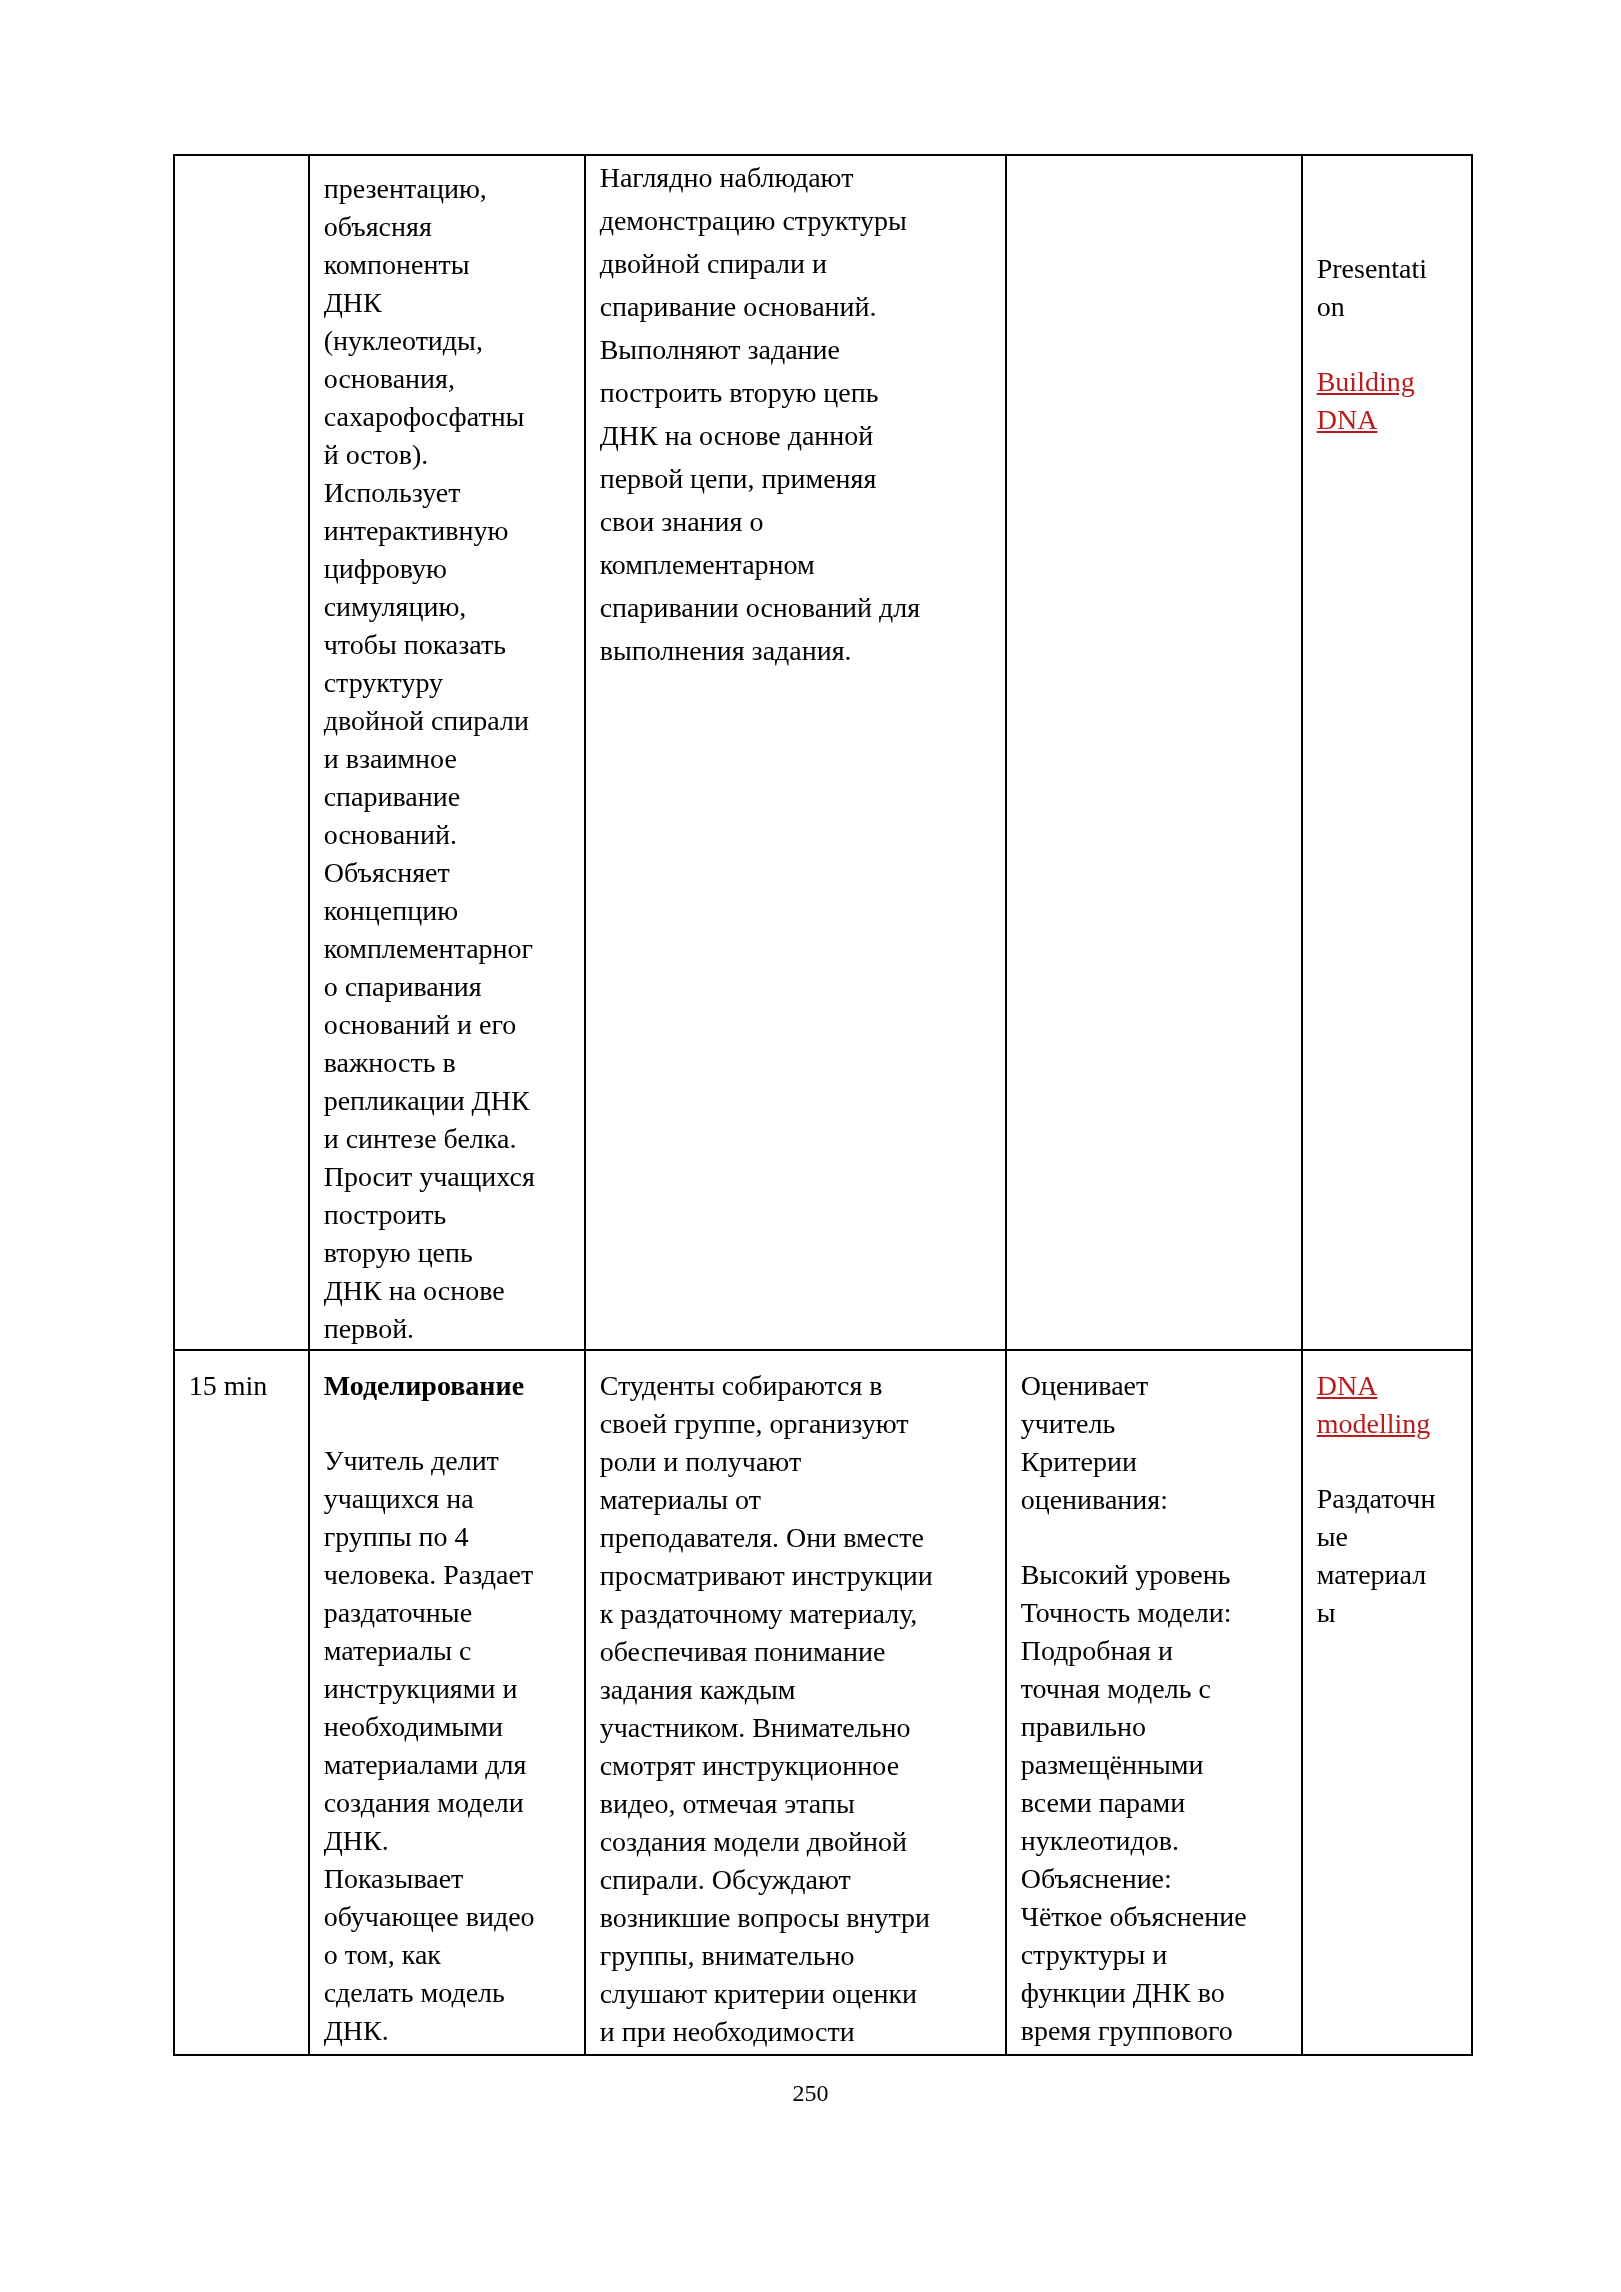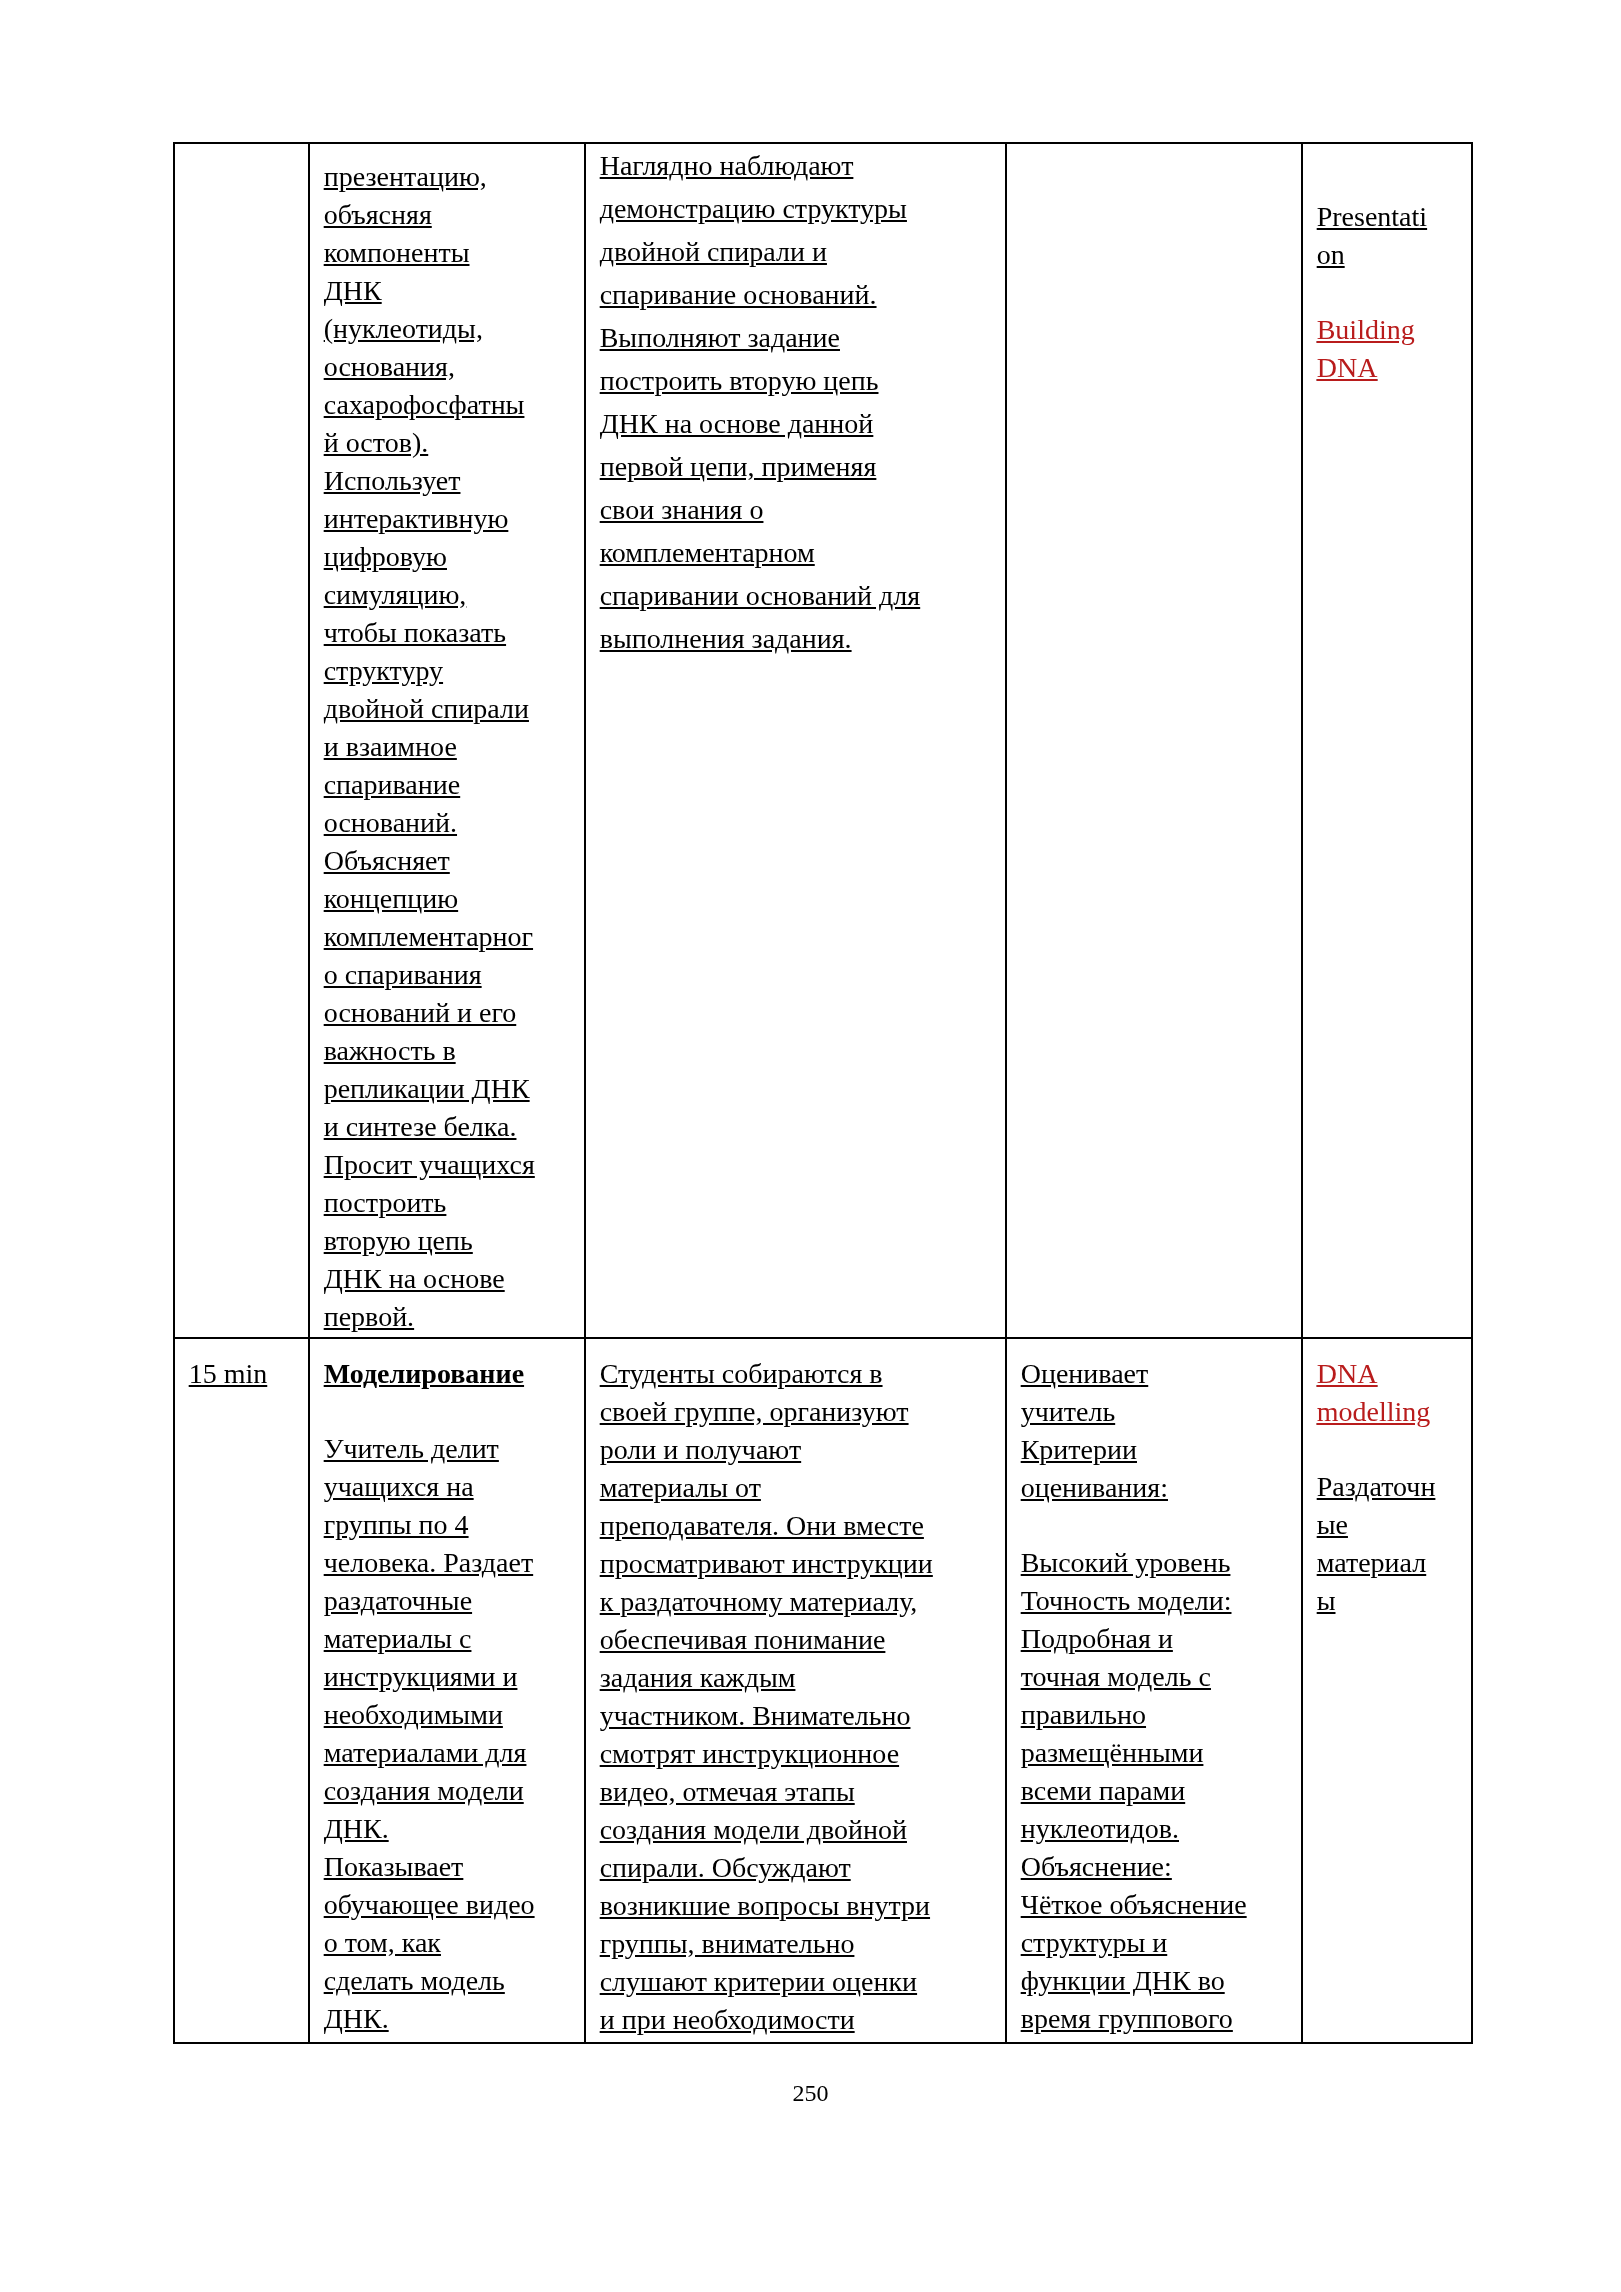--- a/index.html
+++ b/index.html
@@ -11,25 +11,24 @@
       width: 1621px;
       height: 2293px;
       position: relative;
       font-family: "Liberation Serif", "DejaVu Serif", serif;
       color: #000000;
       overflow: hidden;
     }
     .page-table {
       position: absolute;
       left: 173px;
-      top: 142px;
+      top: 154px;
       width: 1299px;
       border-collapse: collapse;
       table-layout: fixed;
-      text-decoration: underline;
     }
     .page-table td {
       border: 2.9px solid #000000;
       vertical-align: top;
       padding: 0;
       font-size: 28px;
       line-height: 38px;
     }
     .col-time { width: 135px; }
     .col-teacher { width: 276px; }
@@ -45,21 +44,21 @@
 
     .teacher-text-r1 { padding-top: 13.7px; }
     .student-text-r1 {
       padding-top: 0;
       line-height: 43px;
     }
     .student-text-r2 { line-height: 38px; }
     .para { display: block; white-space: pre-line; }
     .bold { font-weight: bold; }
     .gap { display: block; height: 37px; }
-    .res-r1 { padding-top: 54px; }
+    .res-r1 { padding-top: 54px; margin-top: 40px; }
     a.doc-link {
       color: #b91c1c;
       text-decoration: underline;
       display: block;
       white-space: pre-line;
     }
     .page-number {
       position: absolute;
       top: 2080px;
       left: 0;

